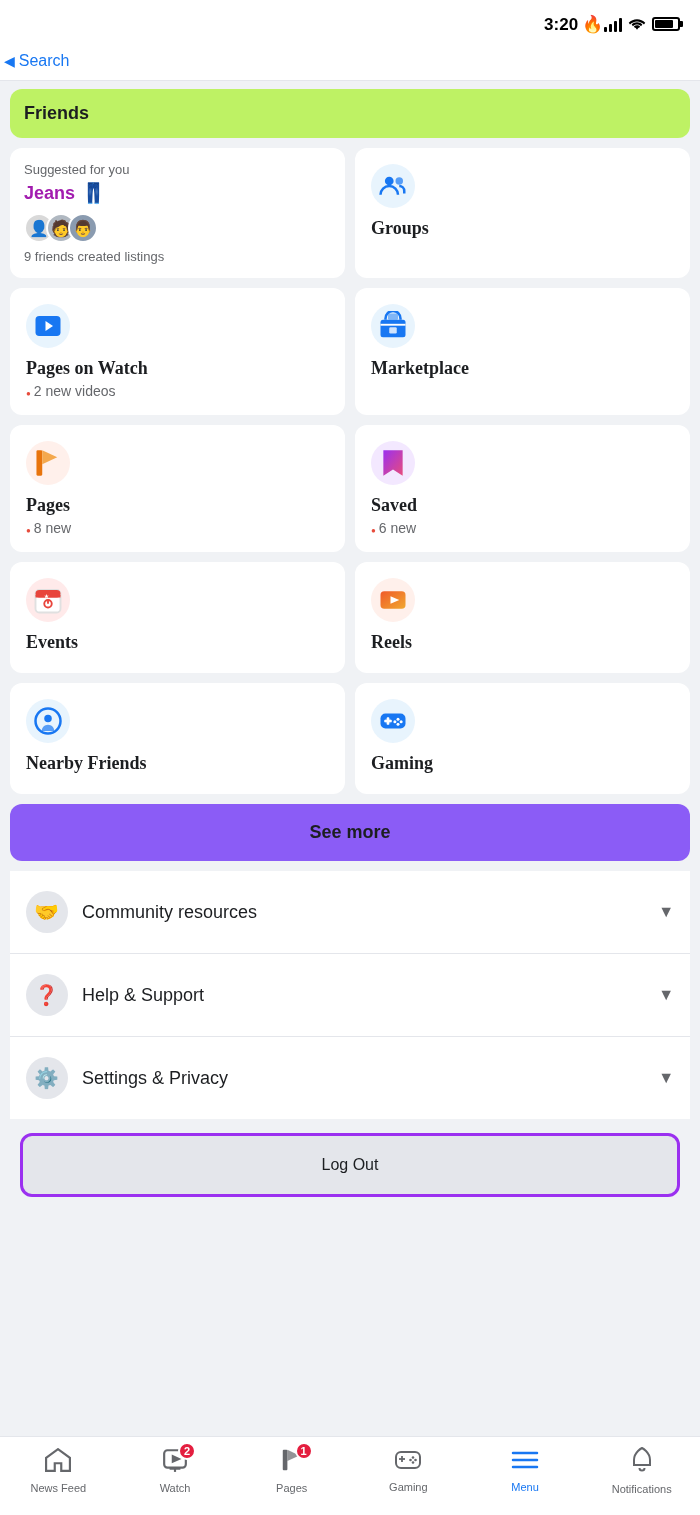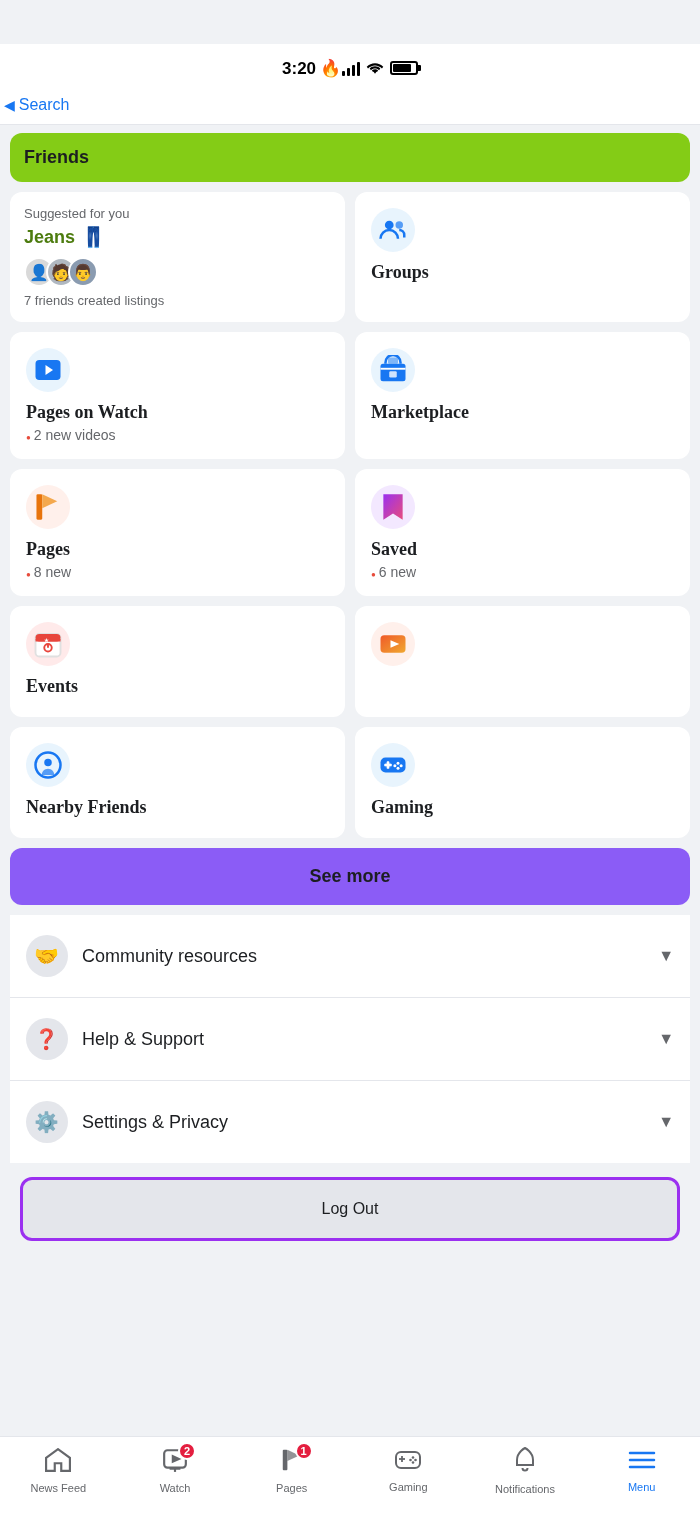--- a/index.html
+++ b/index.html
@@ -9,25 +9,24 @@
       background: #f0f2f5;
       font-family: -apple-system, BlinkMacSystemFont, 'Segoe UI', sans-serif;
       position: relative;
       overflow-x: hidden;
     }
 
     
     .status-bar {
       background: #fff;
       display: flex;
-      justify-content: center;
+      justify-content: flex-end;
       align-items: center;
       padding: 10px 20px 6px 20px;
       height: 44px;
-      margin-top: 44px;
     }
     .status-time {
       font-size: 17px;
       font-weight: 600;
       color: #000;
     }
     .status-icons {
       display: flex;
       align-items: center;
       gap: 6px;
@@ -151,21 +150,21 @@
       padding: 14px;
     }
     .jeans-suggested {
       font-size: 13px;
       color: #65676b;
       margin-bottom: 4px;
     }
     .jeans-title {
       font-size: 18px;
       font-weight: 700;
-      color: #4d7c0f;
+      color: #a21caf;
       margin-bottom: 8px;
       display: flex;
       align-items: center;
       gap: 6px;
     }
     .jeans-emoji {
       font-size: 20px;
     }
     .jeans-avatars {
       display: flex;
@@ -328,21 +327,21 @@
       margin: 8px auto 0;
     }
 
     
     .scroll-pad {
       height: 90px;
     }
 
     
     .friends-top-card {
-      background: #84cc16;
+      background: #bef264;
       border-radius: 12px;
       padding: 14px;
       margin-bottom: 10px;
     }
     .friends-top-title {
       font-size: 18px;
       font-weight: 700;
       color: #1c1e21;
     }
 
@@ -394,21 +393,21 @@
       <div class="jeans-suggested">Suggested for you</div>
       <div class="jeans-title">
         <span>Jeans</span>
         <span class="jeans-emoji">👖</span>
       </div>
       <div class="jeans-avatars">
         <div class="avatar-circle">👤</div>
         <div class="avatar-circle">🧑</div>
         <div class="avatar-circle">👨</div>
       </div>
-      <div class="jeans-friends-text">7 friends created listings</div>
+      <div class="jeans-friends-text">9 friends created listings</div>
     </div>
 
     <div class="card">
       <div class="card-icon" style="background:#e8f4fd;">
         <svg width="30" height="30" viewBox="0 0 24 24" fill="none">
           <circle cx="9" cy="8" r="3.5" fill="#1877f2"></circle>
           <circle cx="17" cy="8" r="3" fill="#1877f2" opacity="0.7"></circle>
           <path d="M2 19c0-3.866 3.134-7 7-7s7 3.134 7 7" stroke="#1877f2" stroke-width="2" fill="none"></path>
           <path d="M17 12c2.21 0 4 1.79 4 4v2" stroke="#1877f2" stroke-width="2" fill="none"></path>
         </svg>
@@ -500,20 +499,21 @@
           <rect x="2" y="5" width="20" height="14" rx="3" fill="url(#reelsGrad)"></rect>
           <polygon points="10,9 17,12 10,15" fill="white"></polygon>
           <defs>
             <linearGradient id="reelsGrad" x1="0%" y1="0%" x2="100%" y2="100%">
               <stop offset="0%" style="stop-color:#f05a28"></stop>
               <stop offset="100%" style="stop-color:#f0a830"></stop>
             </linearGradient>
           </defs>
         </svg>
       </div>
+      <div class="card-title">Reels</div>
     </div>
   </div>
 
   <div class="grid-2col row-gap">
     <div class="card">
       <div class="card-icon" style="background:#e8f4fd;">
         <svg width="30" height="30" viewBox="0 0 24 24">
           <circle cx="12" cy="12" r="10" fill="none" stroke="#1877f2" stroke-width="2"></circle>
           <circle cx="12" cy="10" r="3" fill="#1877f2"></circle>
           <path d="M7 20c0-2.76 2.24-5 5-5s5 2.24 5 5" fill="#1877f2" opacity="0.7"></path>
@@ -618,36 +618,36 @@
         <circle cx="19" cy="8.5" r="1.3" fill="#65676b"></circle>
         <circle cx="21.5" cy="11" r="1.3" fill="#65676b"></circle>
         <circle cx="16.5" cy="11" r="1.3" fill="#65676b"></circle>
         <circle cx="19" cy="13.5" r="1.3" fill="#65676b"></circle>
       </svg>
     </div>
     <span class="nav-label">Gaming</span>
   </div>
 
   <div class="nav-item">
-    <div class="nav-icon">
-      <svg width="24" height="26" viewBox="0 0 24 26" fill="none">
-        <path d="M12 1C12 1 4 5 4 13v5h16v-5C20 5 12 1 12 1Z" stroke="#65676b" stroke-width="2" fill="none"></path>
-        <path d="M9.5 21a2.5 2.5 0 0 0 5 0" stroke="#65676b" stroke-width="2" fill="none"></path>
-      </svg>
-    </div>
-    <span class="nav-label">Notifications</span>
-  </div>
-
-  <div class="nav-item">
     <div class="nav-icon active">
       <svg width="28" height="22" viewBox="0 0 28 22" fill="none">
         <line x1="2" y1="4" x2="26" y2="4" stroke="#1877f2" stroke-width="2.5" stroke-linecap="round"></line>
         <line x1="2" y1="11" x2="26" y2="11" stroke="#1877f2" stroke-width="2.5" stroke-linecap="round"></line>
         <line x1="2" y1="18" x2="26" y2="18" stroke="#1877f2" stroke-width="2.5" stroke-linecap="round"></line>
       </svg>
     </div>
     <span class="nav-label active">Menu</span>
   </div>
+
+  <div class="nav-item">
+    <div class="nav-icon">
+      <svg width="24" height="26" viewBox="0 0 24 26" fill="none">
+        <path d="M12 1C12 1 4 5 4 13v5h16v-5C20 5 12 1 12 1Z" stroke="#65676b" stroke-width="2" fill="none"></path>
+        <path d="M9.5 21a2.5 2.5 0 0 0 5 0" stroke="#65676b" stroke-width="2" fill="none"></path>
+      </svg>
+    </div>
+    <span class="nav-label">Notifications</span>
+  </div>
 </div>
 
 <div style="position:fixed; bottom:6px; left:50%; transform:translateX(-50%);">
   <div class="home-pill"></div>
 </div>
 
 </body></html>

